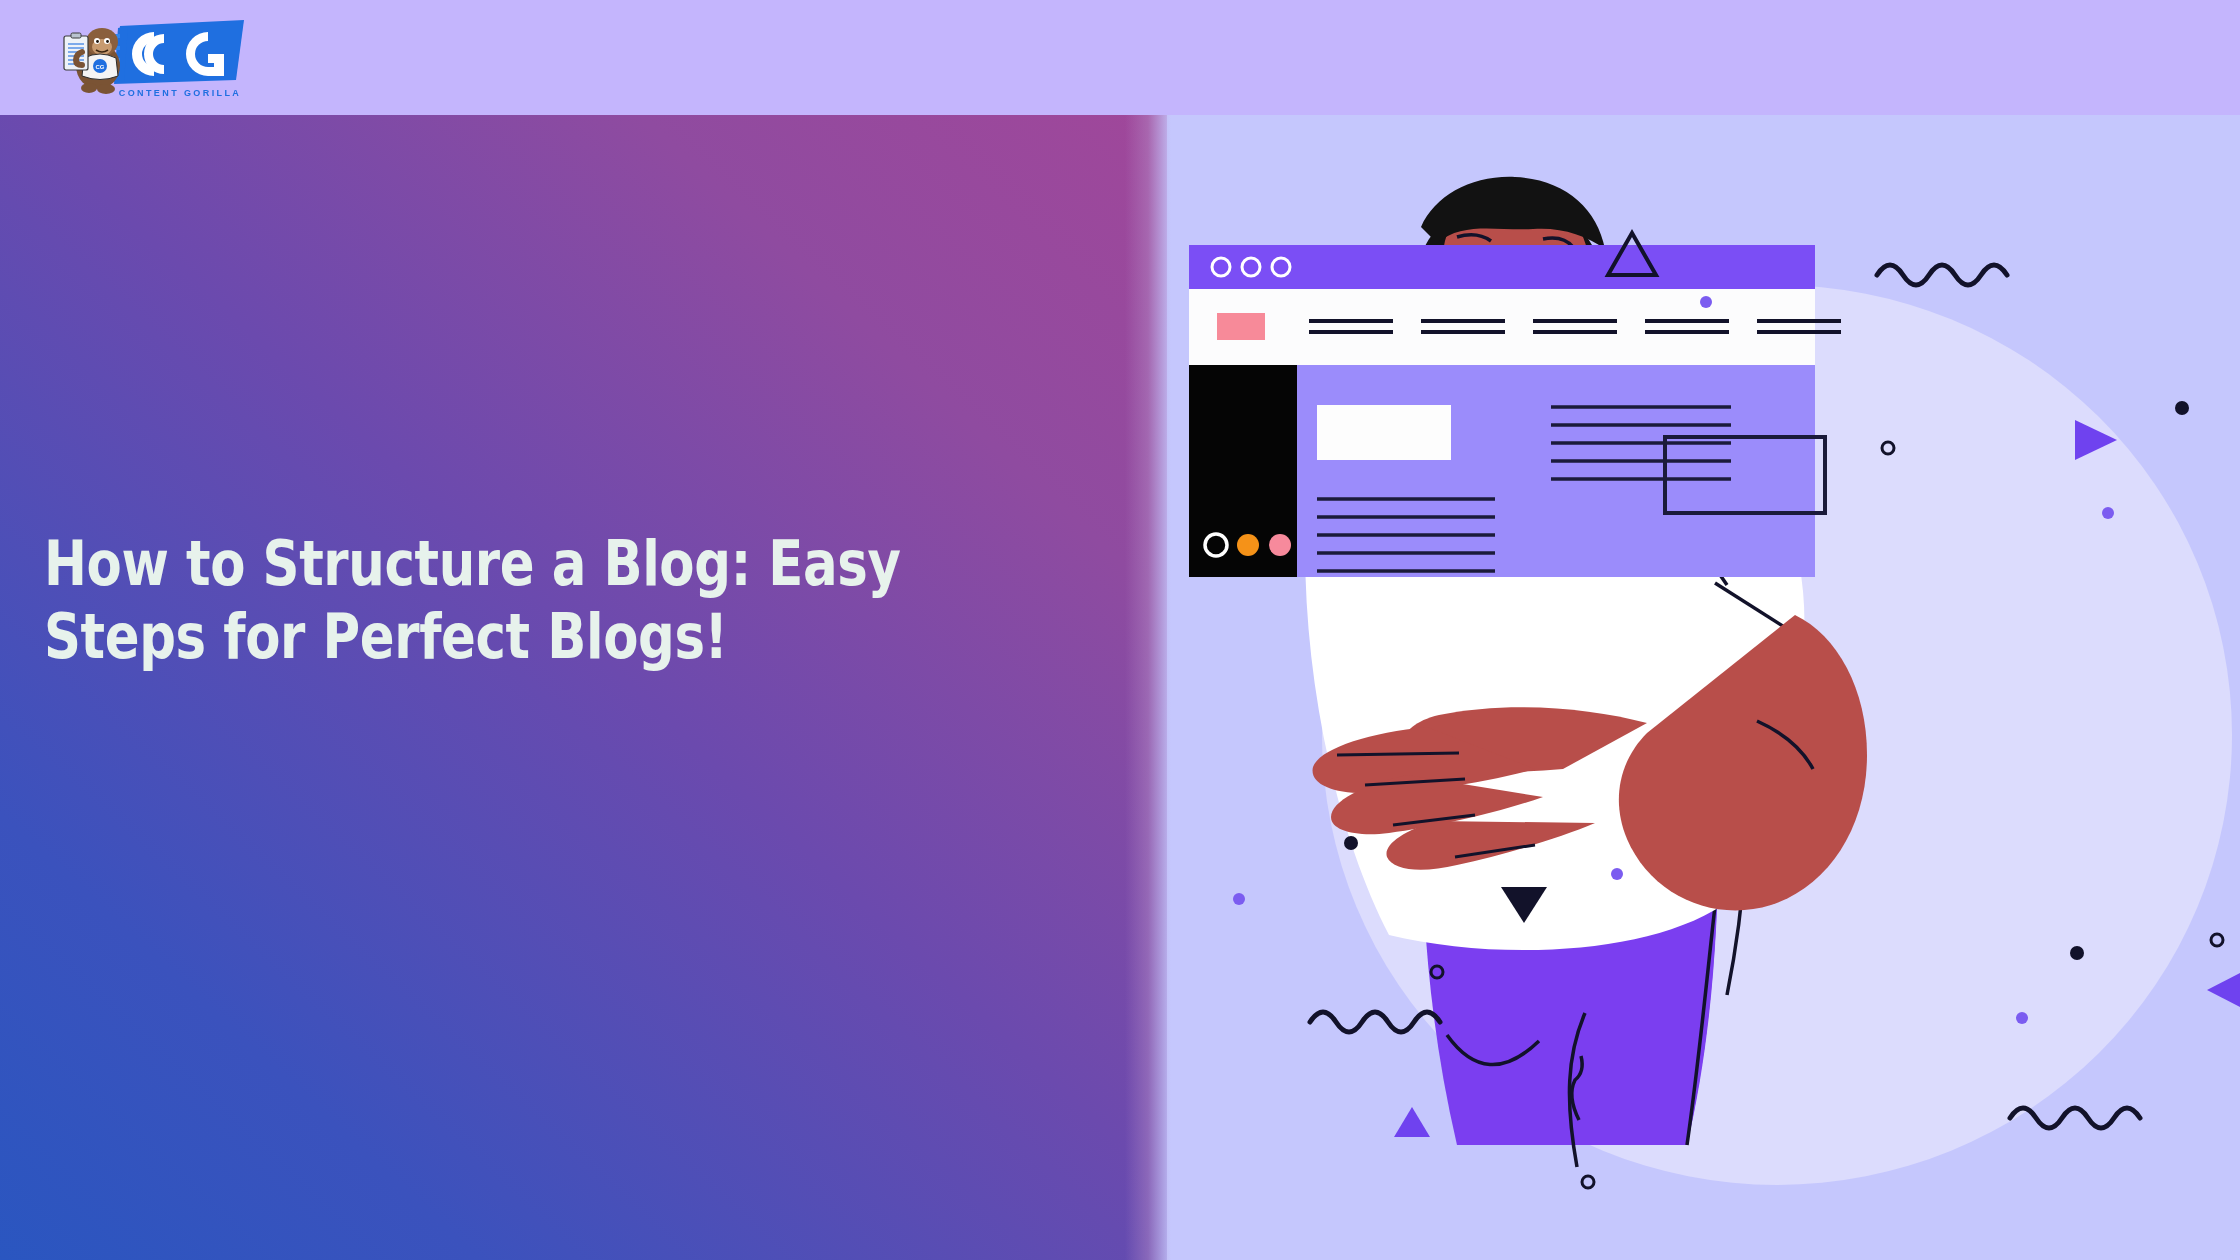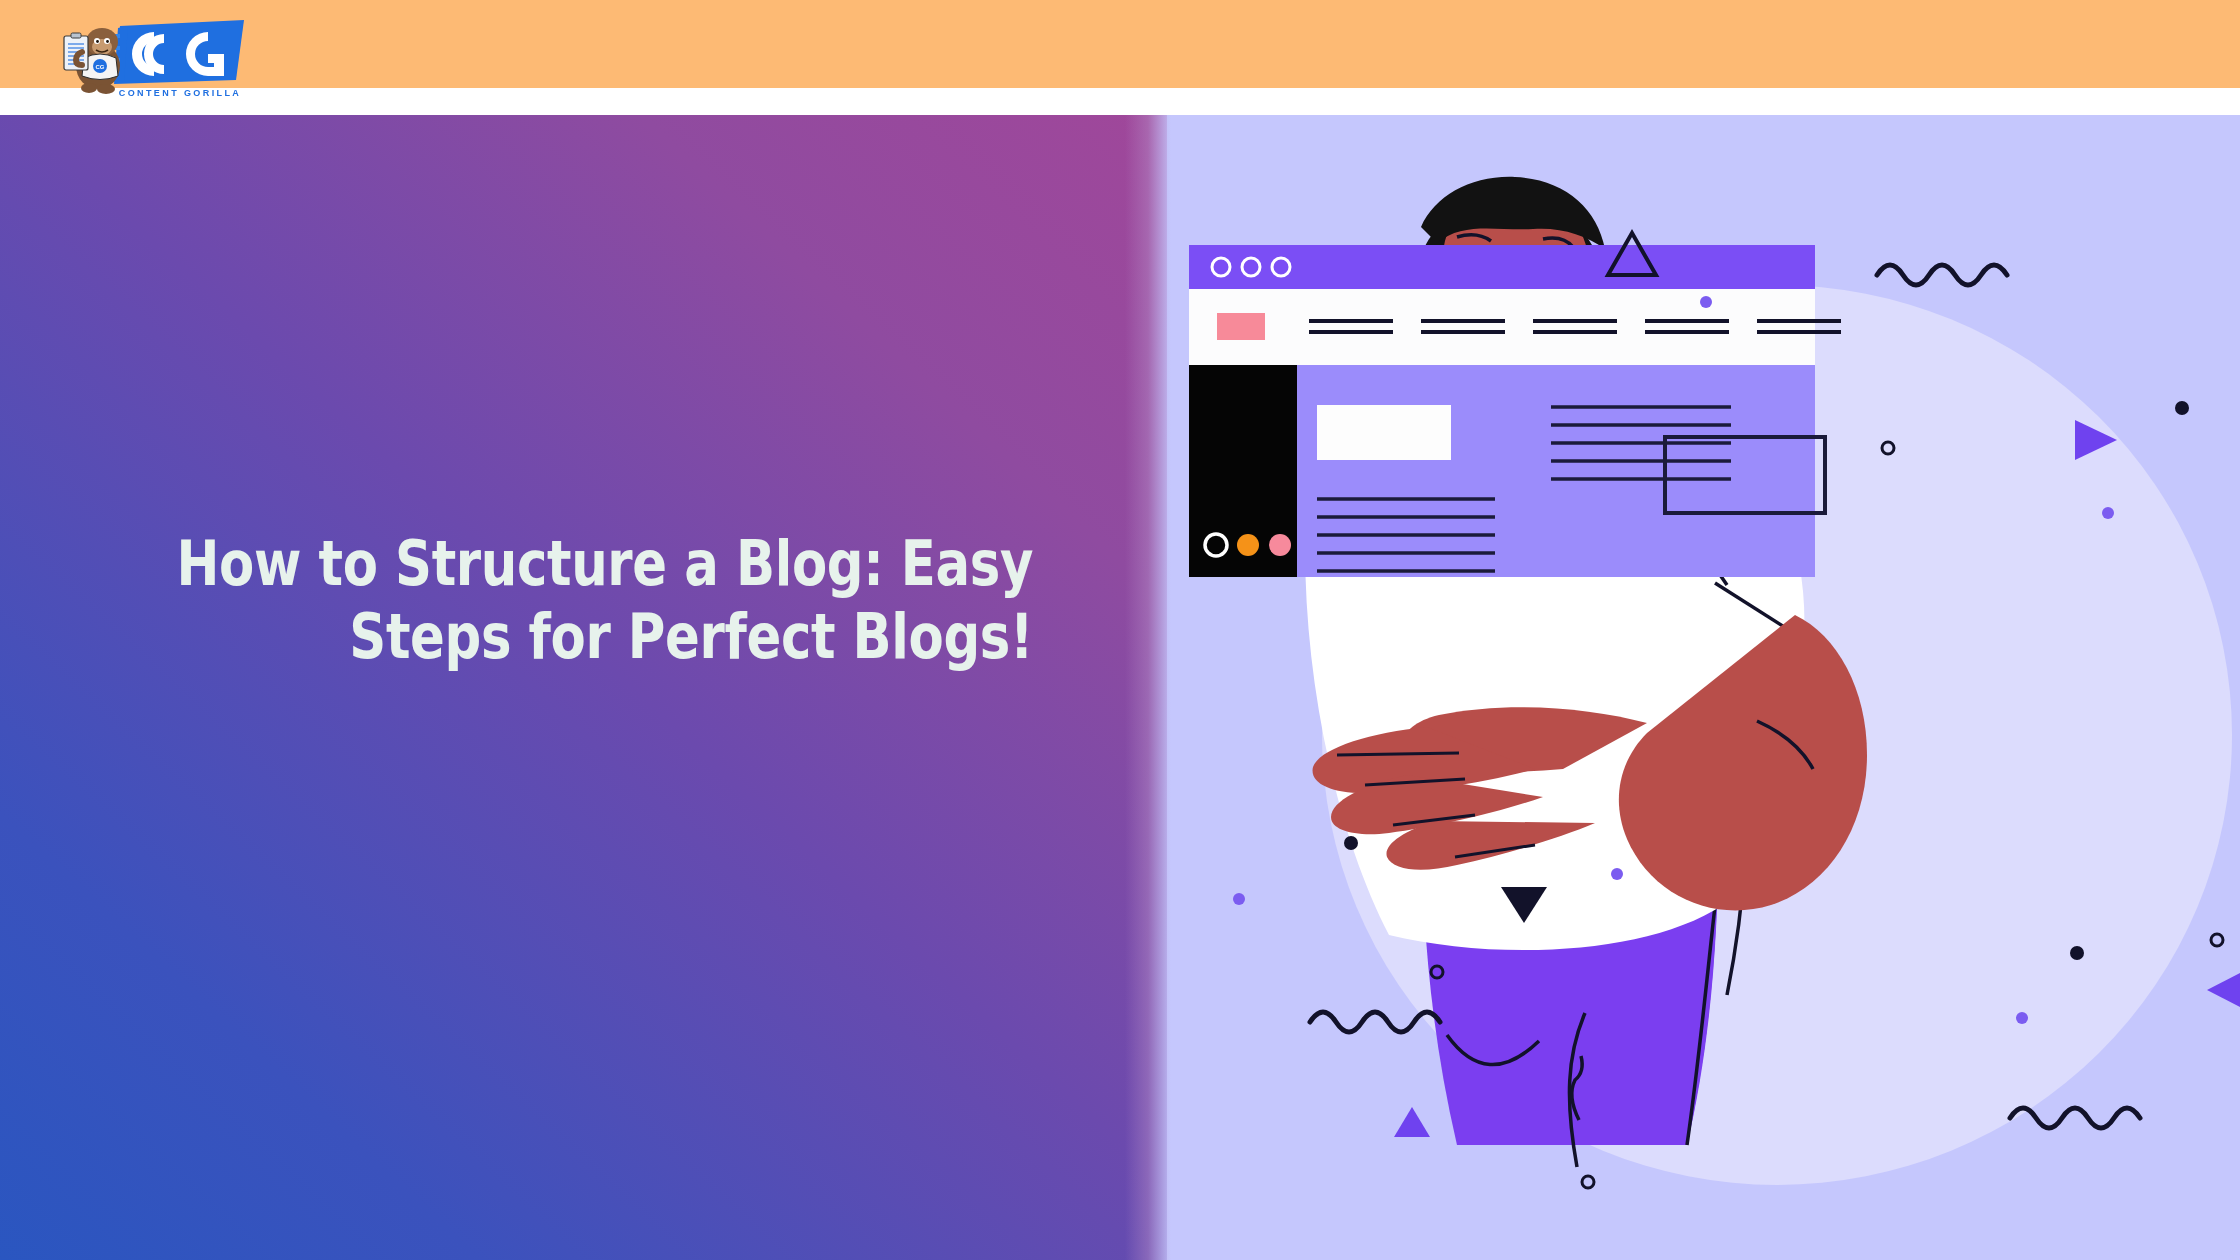--- a/index.html
+++ b/index.html
@@ -12,40 +12,39 @@
     height: 1260px;
     overflow: hidden;
     font-family: "Liberation Sans", sans-serif;
   }
 
   
   .header-bar {
     position: absolute;
     left: 0; top: 0;
     width: 2240px;
-    height: 88px;
-    background: #fdba74;
+    height: 115px;
+    background: #c4b5fd;
     display: flex;
     align-items: center;
   }
   .logo-wrap {
     position: absolute;
     left: 58px; top: 8px;
     width: 200px; height: 100px;
     display: block;
   }
 
   
   .hero {
     position: absolute;
     left: 0; top: 115px;
     width: 2240px;
     height: 1145px;
     overflow: hidden;
-    text-align: right;
   }
 
   
   .hero-left {
     position: absolute;
     left: 0; top: 0;
     width: 1167px;
     height: 1145px;
     background: linear-gradient(43deg, #2a56c0 0%, #3b52bd 20%, #6b4aae 52%, #8f4ba0 78%, #a0479a 100%);
   }

